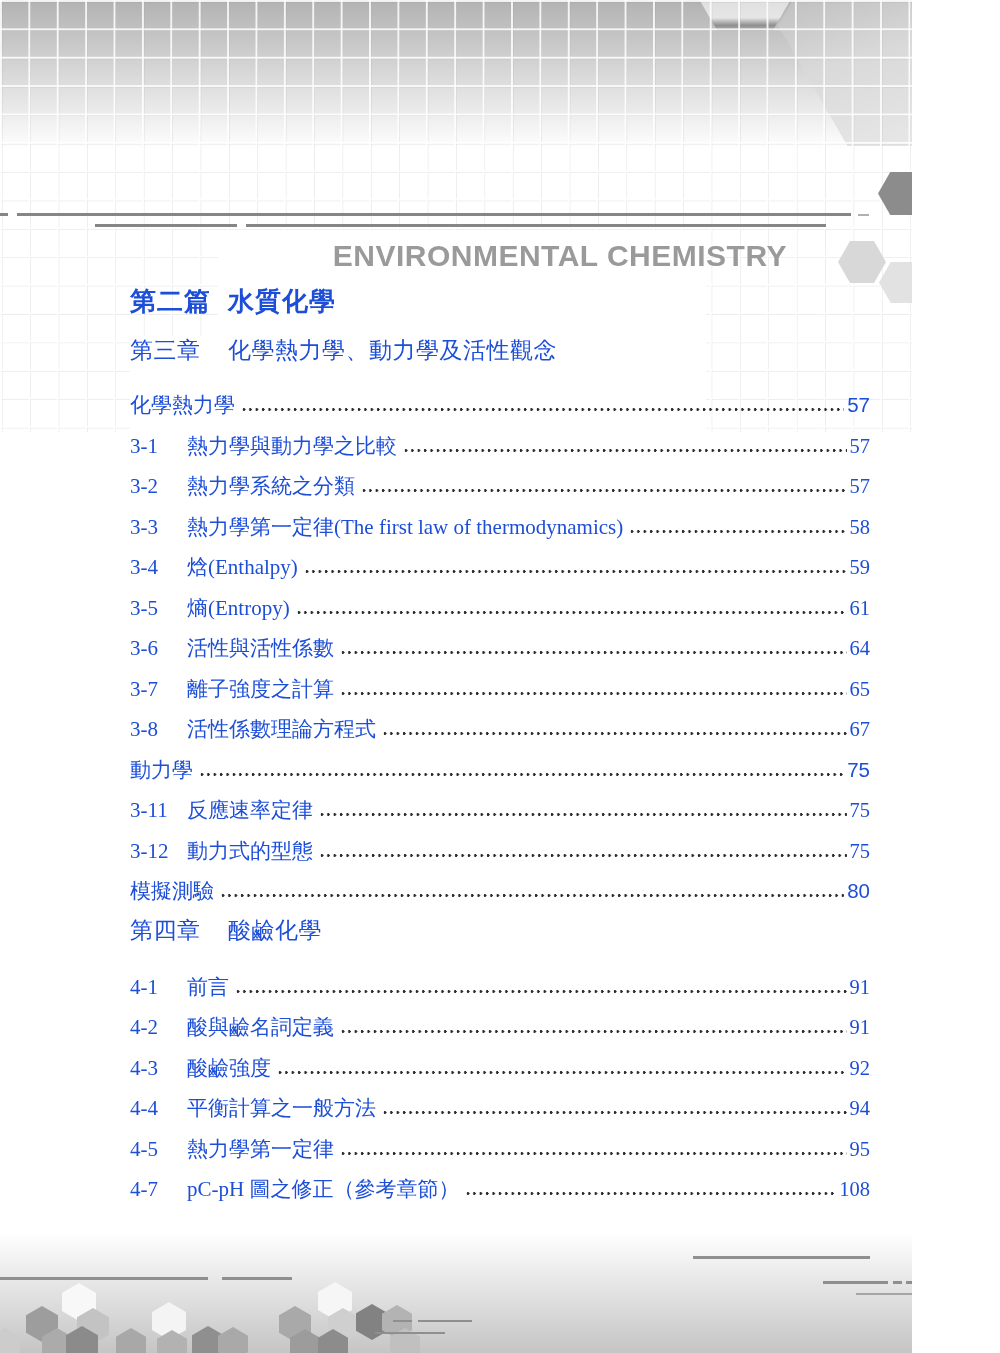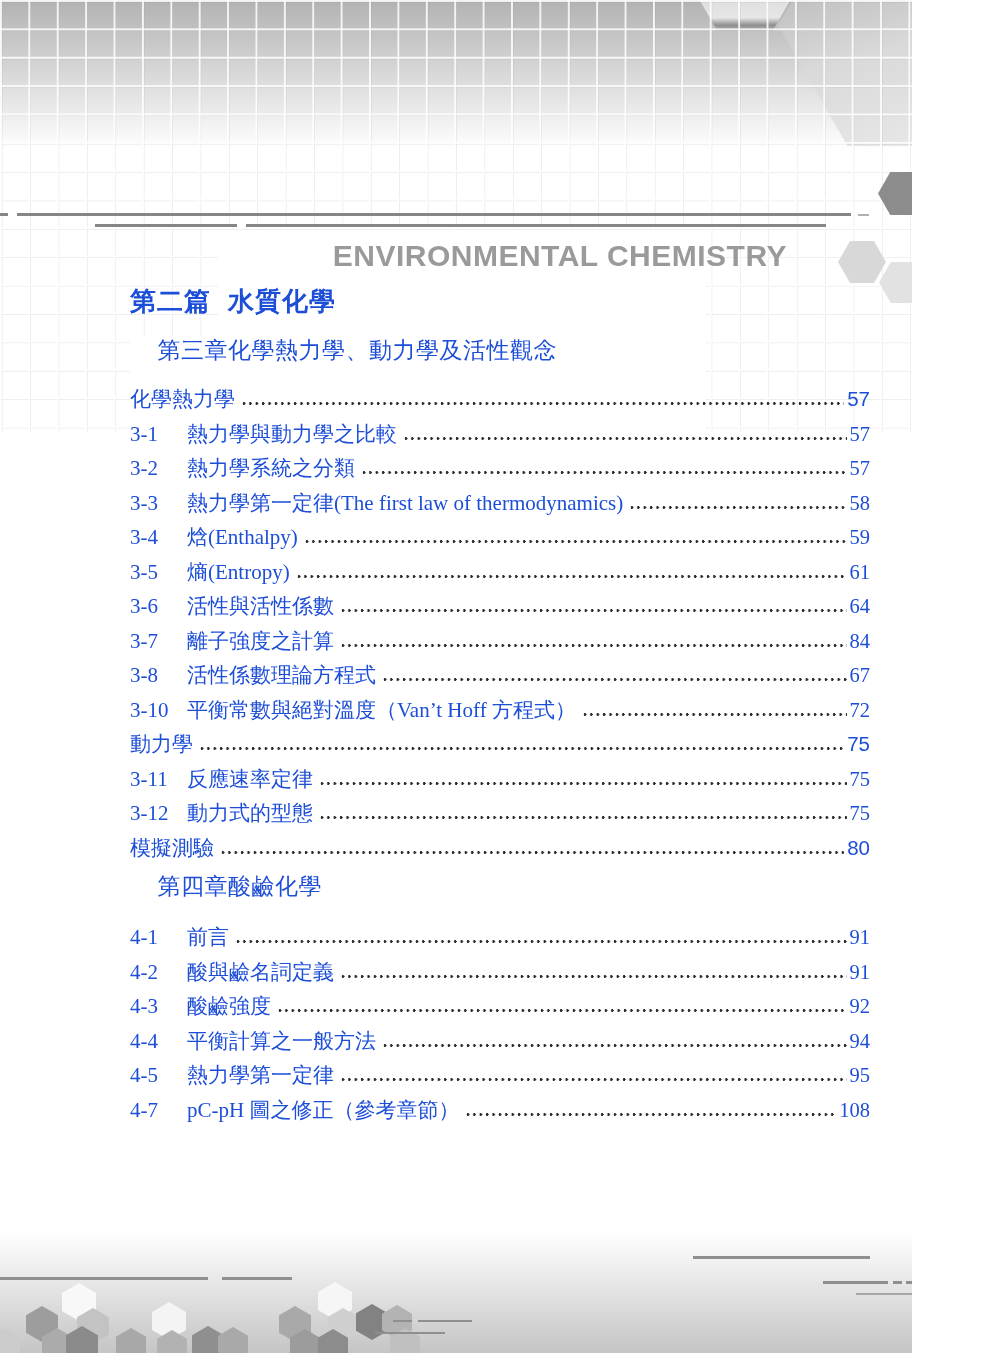--- a/index.html
+++ b/index.html
@@ -59,41 +59,40 @@
     font-family:"Liberation Sans","DejaVu Sans",sans-serif;
     font-weight:900; font-size:26px; letter-spacing:1px;
     margin-bottom:16px;
   }
   .part-head .ph-label{width:98px; flex:none;}
   .chapter-head{
     display:flex; align-items:baseline;
     font-family:"Liberation Sans","DejaVu Sans",sans-serif;
     font-weight:400; font-size:23px; letter-spacing:0.5px;
     margin-bottom:22px;
-    text-align:right;
   }
   .chapter-head .ch-label{width:98px; flex:none;}
   .chapter-head.ch2{margin-bottom:24px;}
   .toc-row{
     display:flex; align-items:flex-end;
     font-size:21px; line-height:22px;
     margin-bottom:12.5px;
   }
   .toc-row.section{
     font-family:"Liberation Sans","DejaVu Sans",sans-serif;
     font-weight:normal; margin-top:6px;
   }
   .toc-row .num{flex:none; width:57px;}
   .toc-row .title{flex:none; white-space:nowrap;}
   .toc-row .leader{
     flex:1; height:5px; margin:0 3px 4px 7px;
     background-image:radial-gradient(circle at 2px 2.5px, #2a2a2a 1.15px, transparent 1.6px);
     background-size:6.4px 5px; background-repeat:repeat-x; background-position:left bottom;
   }
-  .toc-row .pg{flex:none; font-size:20.5px;}
+  .toc-row .pg{flex:none; font-size:20.5px;margin-top:6px;}
 </style>
 </head>
 <body>
 
 <div class="page">
 
   <div class="top-fade"></div>
   <div class="hex-large hex-big"></div>
   <div class="hex-large hex-small-top"></div>
   <div class="grid-layer"></div>
@@ -161,33 +160,27 @@
         <div class="toc-row item">
           <span class="num">3-6</span>
           <span class="title">活性與活性係數</span>
           <span class="leader"></span>
           <span class="pg">64</span>
         </div>
         <div class="toc-row item">
           <span class="num">3-7</span>
           <span class="title">離子強度之計算</span>
           <span class="leader"></span>
-          <span class="pg">84</span>
+          <span class="pg">65</span>
         </div>
         <div class="toc-row item">
           <span class="num">3-8</span>
           <span class="title">活性係數理論方程式</span>
           <span class="leader"></span>
           <span class="pg">67</span>
-        </div>
-        <div class="toc-row item">
-          <span class="num">3-10</span>
-          <span class="title">平衡常數與絕對溫度（Van’t Hoff 方程式）</span>
-          <span class="leader"></span>
-          <span class="pg">72</span>
         </div>
         <div class="toc-row section">
           <span class="title">動力學</span>
           <span class="leader"></span>
           <span class="pg">75</span>
         </div>
         <div class="toc-row item">
           <span class="num">3-11</span>
           <span class="title">反應速率定律</span>
           <span class="leader"></span>

